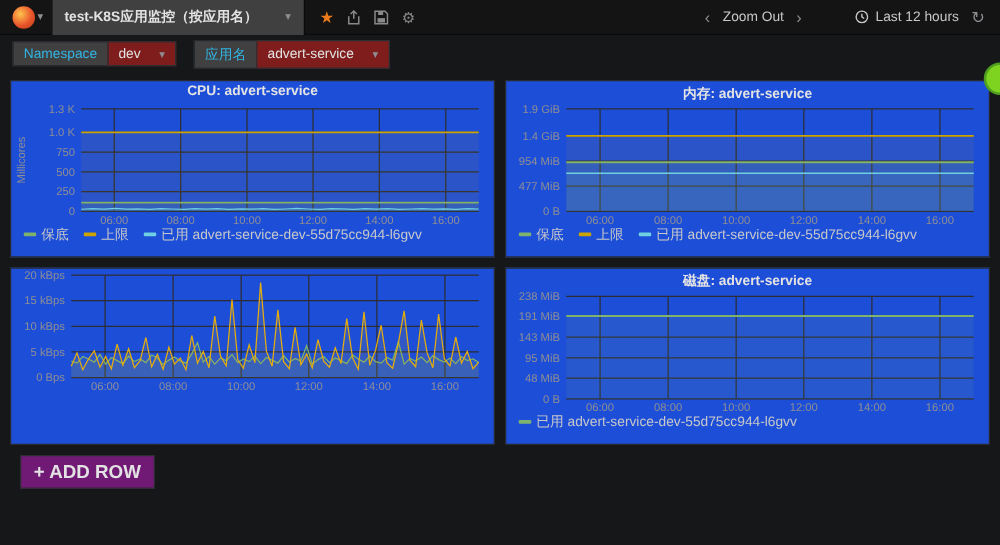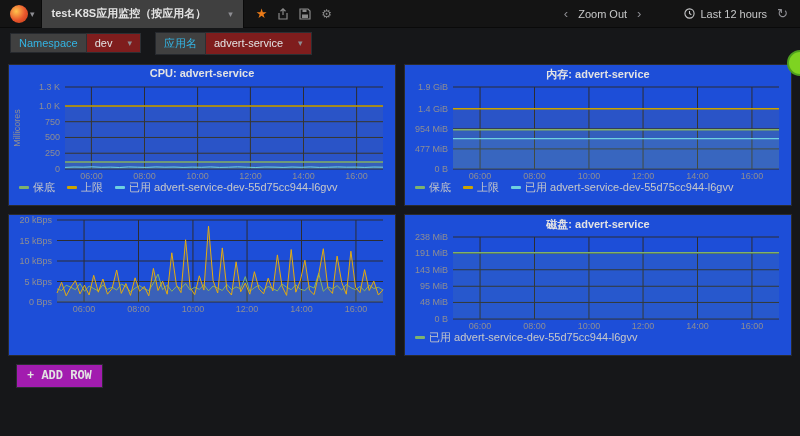--- a/index.html
+++ b/index.html
@@ -54,23 +54,23 @@
     height:17px; text-align:center; font-size:11px; font-weight:bold; color:#e3e3e3;
     padding-top:2px; cursor:pointer;
   }
   .chart { position:relative; height:100px; margin:0 2px; }
   .legend { height:13px; display:flex; align-items:flex-end; gap:12px; padding:0 10px; font-size:11px; color:#c7c8c9; overflow:hidden; }
   .legend-item { display:inline-flex; align-items:center; cursor:pointer; white-space:nowrap; }
   .legend-swatch { width:10px; height:3px; border-radius:1px; margin-right:4px; display:inline-block; }
   
   .addrow-wrap { padding:8px; }
   .addrow {
-    background:#a21caf; border:1px solid #2c2d32; color:#e3e3e3;
-    font-size:12px; font-weight:bold; padding:4px 10px; cursor:pointer;
-    font-family:Liberation Mono, monospace;
+    background:#701a75; border:1px solid #2c2d32; color:#e3e3e3;
+    font-size:15px; font-weight:bold; padding:4px 10px; cursor:pointer;
+    font-family:Liberation Sans, sans-serif;
   }
   
   .help-bubble {
     position:absolute; right:-13px; top:50px; width:26px; height:26px;
     border-radius:50%; background:var(--badge-green); border:2px solid #4e9f1f;
   }
 </style>
 </head>
 <body>
 

